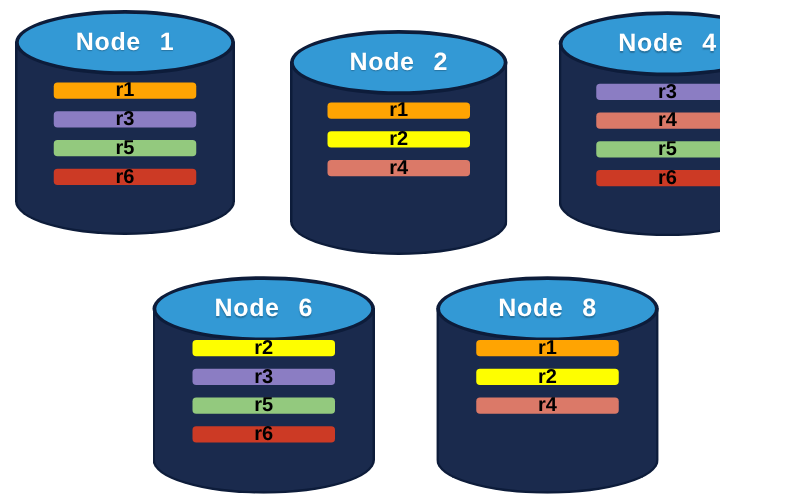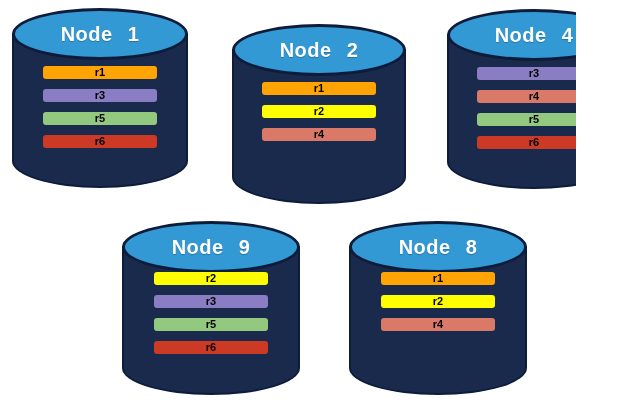--- a/index.html
+++ b/index.html
@@ -57,21 +57,21 @@
   .bar {
     width: 114px;
     height: 13px;
     margin: 0 auto 10px auto;
     border-radius: 3px;
     display: flex;
     align-items: center;
     justify-content: center;
     color: #000000;
     font-weight: bold;
-    font-size: 11px;
+    font-size: 16px;
     line-height: 13px;
   }
 </style>
 </head>
 <body>
 
 <div class="canvas">
 
   <div class="cylinder pos-0 row-top">
     <div class="cyl-body"></div>
@@ -107,21 +107,21 @@
         <div class="bar" style="background: rgb(139, 125, 195); color: rgb(0, 0, 0);">r3</div>
         <div class="bar" style="background: rgb(219, 121, 104); color: rgb(0, 0, 0);">r4</div>
         <div class="bar" style="background: rgb(147, 201, 126); color: rgb(0, 0, 0);">r5</div>
         <div class="bar" style="background: rgb(204, 58, 37); color: rgb(0, 0, 0);">r6</div>
       </div>
   </div>
 
   <div class="cylinder pos-3 row-bottom">
     <div class="cyl-body"></div>
     <div class="cyl-top">
-      <span class="cyl-title">Node 9</span>
+      <span class="cyl-title">Node 6</span>
     </div>
     <div class="bars">
         <div class="bar" style="background: rgb(254, 254, 0); color: rgb(0, 0, 0);">r2</div>
         <div class="bar" style="background: rgb(139, 125, 195); color: rgb(0, 0, 0);">r3</div>
         <div class="bar" style="background: rgb(147, 201, 126); color: rgb(0, 0, 0);">r5</div>
         <div class="bar" style="background: rgb(204, 58, 37); color: rgb(0, 0, 0);">r6</div>
       </div>
   </div>
 
   <div class="cylinder pos-4 row-bottom">

